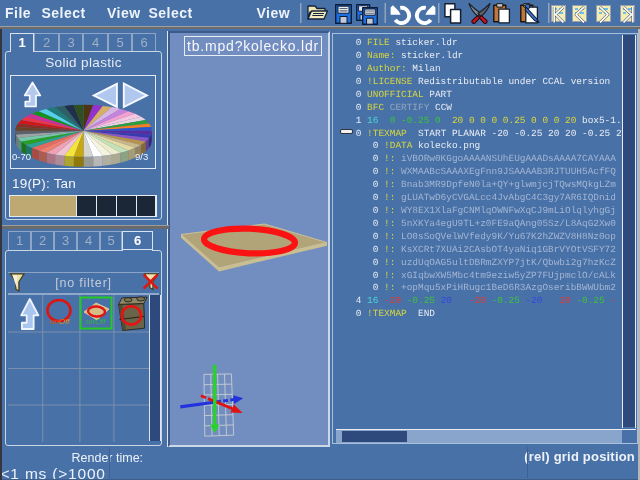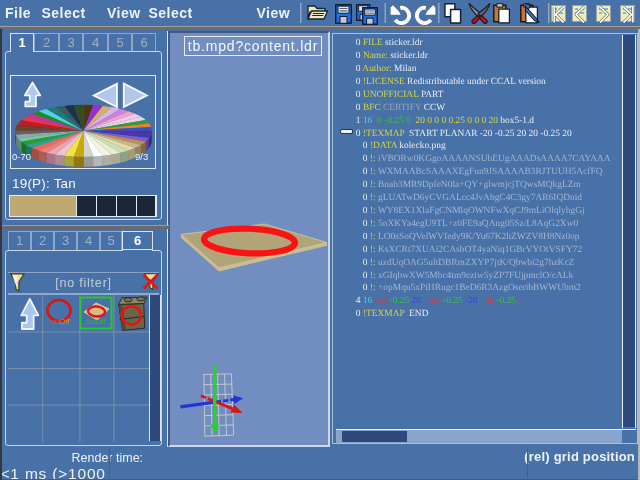--- a/index.html
+++ b/index.html
@@ -3,21 +3,21 @@
 <style>
 html,body{-webkit-font-smoothing:antialiased;margin:0;padding:0;width:640px;height:480px;overflow:hidden;background:#4871a8;font-family:"Liberation Sans",sans-serif;}
 *{box-sizing:border-box;}
 .abs{position:absolute;}
 #win{position:relative;width:640px;height:480px;background:#4871a8;}
 .menu{color:#eef3f9;font-size:14px;letter-spacing:0.5px;font-weight:bold;}
 .gb{border:1px solid #c9d6e6;border-radius:3px;}
 .tab{position:absolute;top:33px;height:19px;border:1px solid #8fa6c4;border-bottom:none;color:#9fb0c4;font-size:13px;text-align:center;line-height:18px;}
 .tabA{border:1px solid #d9e2ee;color:#fff;background:#4871a8;z-index:3;font-weight:bold;}
 .t2{top:231px;}
-pre{margin:0;font-family:Liberation Serif, serif;font-size:9.43px;line-height:12.9px;text-rendering:geometricPrecision;}
+pre{margin:0;font-family:Liberation Mono, monospace;font-size:9.43px;line-height:12.9px;text-rendering:geometricPrecision;}
 .w{color:#e9edf3;}.y{color:#d6d63c;}.gy{color:#93a5bb;}.cy{color:#4ed4d4;}
 .gr{color:#3cc23c;}.rd{color:#e23a34;}.bl{color:#3349dd;}.b64{color:#a3b5d2;}
 </style></head>
 <body>
 <div id="win">
 
 <div class="abs" style="left:0;top:0;width:640px;height:26px;background:#4871a8;"></div>
 <div class="abs menu" style="left:5px;top:5px;">File</div>
 <div class="abs menu" style="left:41.5px;top:5px;">Select</div>
 <div class="abs menu" style="left:107px;top:5px;">View</div>
@@ -137,20 +137,21 @@
 <div class="abs" style="left:638px;top:29px;width:2px;height:451px;background:#b6b6b6;z-index:50;"></div>
 
 <div class="tab tabA" style="left:10px;width:24px;">1</div>
 <div class="tab" style="left:34px;width:25px;">2</div>
 <div class="tab" style="left:59px;width:24px;">3</div>
 <div class="tab" style="left:83px;width:25px;">4</div>
 <div class="tab" style="left:108px;width:24px;">5</div>
 <div class="tab" style="left:132px;width:24px;">6</div>
 <div class="abs gb" style="left:5px;top:51px;width:157px;height:169px;"></div>
 <div class="abs" style="left:11px;top:51px;width:22px;height:2px;background:#4871a8;z-index:4;"></div>
+<div class="abs" style="left:5px;top:55px;width:157px;height:16px;color:#e6eaf2;font-size:13.5px;letter-spacing:0.35px;text-align:center;">Solid plastic</div>
 <div class="abs" style="left:10px;top:75px;width:146px;height:94px;border:1px solid #e3e9f2;"></div>
 <svg id="pickerbox" class="abs" style="left:10px;top:75px;" width="146" height="94" viewBox="0 0 146 94">
 <g transform="translate(14.5,7.5)">
 <path d="M8 0 L15.8 13 H11.5 V24 H0.8 V19 H5.2 V13 H0.2 Z" fill="#b4c9ee" stroke="#f6f9fd" stroke-width="1.7" stroke-linejoin="round"></path>
 </g>
 <polygon points="106.9,8.8 106.9,31.9 83.8,20.6" fill="#b0c7f0" stroke="#f6f9fd" stroke-width="1.9"></polygon>
 <polygon points="113.8,8.5 113.8,32 136.9,20.4" fill="#b0c7f0" stroke="#f6f9fd" stroke-width="1.9"></polygon>
 <path d="M141.8 55.8 A68.3 26 0 0 1 141.1 59.5 l0 10 A68.3 26 0 0 0 141.8 65.8 Z" fill="#402071"></path>
 <path d="M141.1 59.5 A68.3 26 0 0 1 139.0 63.1 l0 10 A68.3 26 0 0 0 141.1 69.5 Z" fill="#2a2a7e"></path>
 <path d="M139.0 63.1 A68.3 26 0 0 1 135.6 66.6 l0 10 A68.3 26 0 0 0 139.0 73.1 Z" fill="#633d90"></path>
@@ -281,21 +282,21 @@
 <path d="M6.5 24.5 L31.3 21.3" stroke="#2e2a1e" stroke-width="1.2"></path>
 <ellipse cx="18.4" cy="20.4" rx="9.6" ry="9.2" fill="none" stroke="#ee1010" stroke-width="2.6"></ellipse>
 </g>
 </svg>
 
 <div class="abs" style="left:149px;top:295px;width:1px;height:146px;background:#dde4ee;"></div>
 <div class="abs" style="left:150px;top:295px;width:10px;height:146px;background:#2e4a7c;"></div>
 <div class="abs" style="left:160px;top:295px;width:1px;height:146px;background:#dde4ee;"></div>
 
 <div class="abs" style="left:168px;top:31px;width:162px;height:416px;background:#728dbf;border-left:2px solid #3c5a8a;border-top:2px solid #3c5a8a;border-right:2px solid #cdd8e6;border-bottom:2px solid #cdd8e6;"></div>
-<div class="abs" style="left:184px;top:36px;width:138px;height:20px;border:1.5px solid #e8edf4;color:#f6f8fb;font-size:14px;letter-spacing:0.8px;text-align:center;line-height:18.5px;">tb.mpd?content.ldr</div>
+<div class="abs" style="left:184px;top:36px;width:138px;height:20px;border:1.5px solid #e8edf4;color:#f6f8fb;font-size:14px;letter-spacing:0.8px;text-align:center;line-height:18.5px;">tb.mpd?kolecko.ldr</div>
 <svg id="scene" class="abs" style="left:170px;top:33px;" width="158" height="408" viewBox="0 0 158 408">
 
 <polygon points="11,201.5 94.5,191 157,209.5 49,235" fill="#b0a478"></polygon>
 <path d="M11 201.5 L49 235 L157 209.5 l0 3.2 L49 238.4 L11 204.7 Z" fill="#c9bd92"></path>
 <path d="M11 201.5 L94.5 191 L157 209.5 M11 201.5 L49 235 L157 209.5" fill="none" stroke="#cfc49c" stroke-width="0.9"></path>
 <ellipse cx="79.5" cy="208" rx="45.5" ry="12.3" fill="none" stroke="#fb1212" stroke-width="6.2" transform="rotate(2.5 79.5 208)"></ellipse>
 
 <path d="M33.9 341.4 L34.8 403.2 M40.8 341.3 L42.0 402.9 M47.6 341.1 L49.2 402.6 M54.5 341.0 L56.5 402.4 M61.4 340.9 L63.7 402.1 M33.9 341.4 L61.4 340.9 M34.0 351.7 L61.8 351.1 M34.2 362.0 L62.2 361.3 M34.3 372.3 L62.5 371.5 M34.5 382.6 L62.9 381.7 M34.6 392.9 L63.3 391.9 M34.8 403.2 L63.7 402.1" stroke="#c9cdd2" stroke-width="0.9" fill="none"></path>
 
 <path d="M10.3 373.9 L46 369" stroke="#2233dd" stroke-width="3.2"></path>

